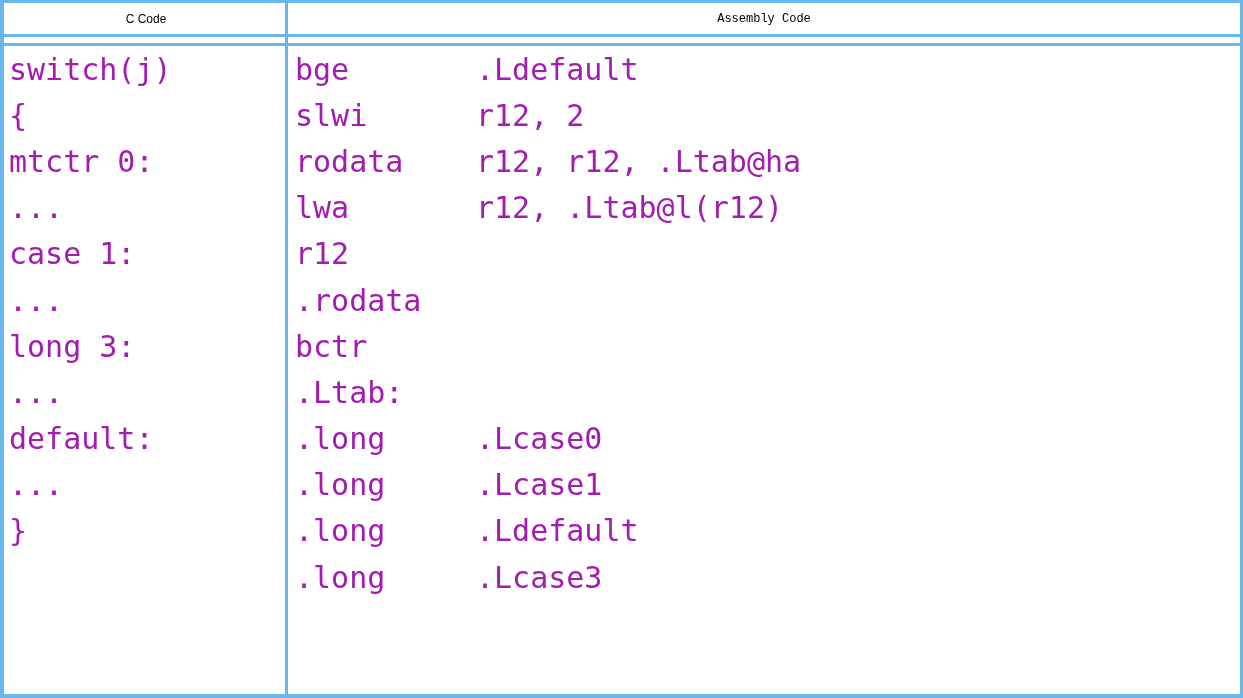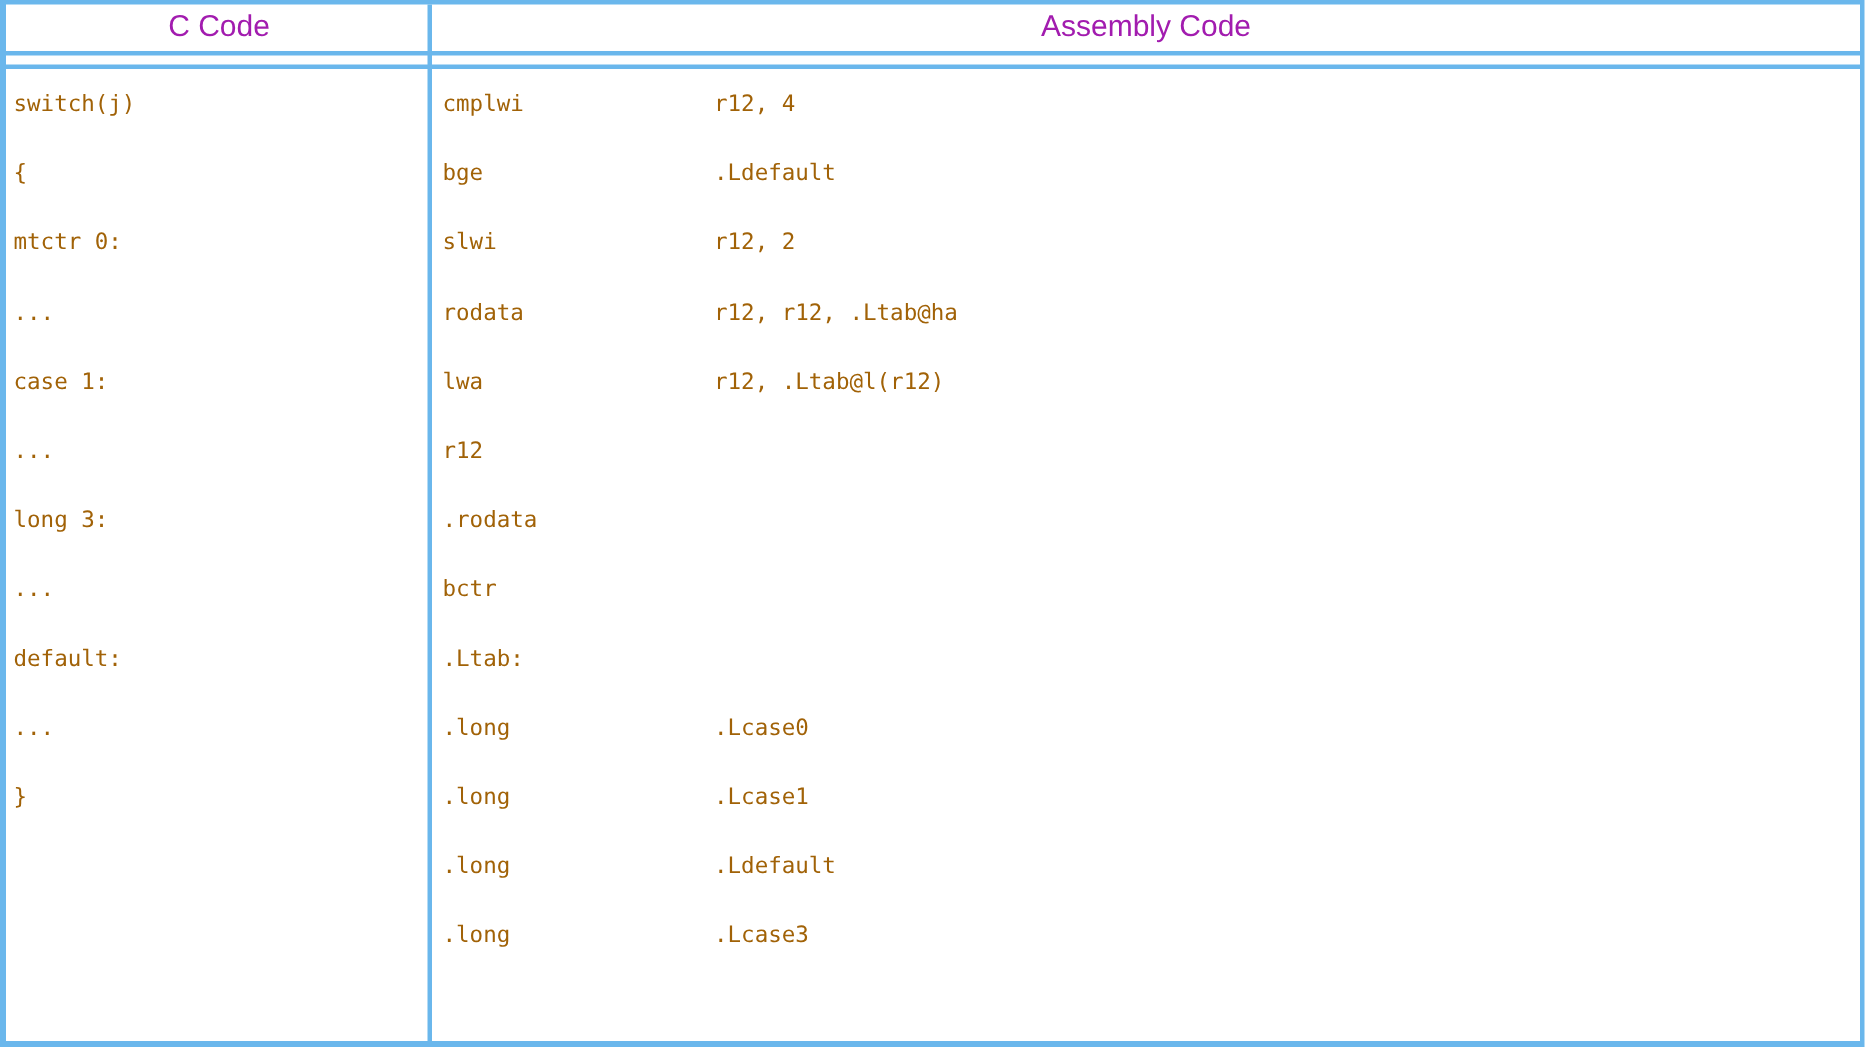--- a/index.html
+++ b/index.html
@@ -33,42 +33,42 @@
   }
   .header-row {
     display: flex;
     height: 31px;
   }
   .header-cell {
     display: flex;
     align-items: center;
     justify-content: center;
     font-family: "Liberation Sans", sans-serif;
-    font-size: 20px;
-    color: #a21caf;
+    font-size: 12px;
+    color: #000000;
   }
   .header-cell.c-col-head { width: 284px; }
-  .header-cell.asm-col-head { flex: 1; }
+  .header-cell.asm-col-head { flex: 1; font-family: Liberation Mono, monospace; }
   .header-separator {
     height: 12px;
     box-sizing: border-box;
     border-top: 3px solid #6ab7ec;
     border-bottom: 3px solid #6ab7ec;
     background: #ffffff;
     position: relative;
     z-index: 0;
   }
   .body-row {
     display: flex;
     height: 647px;
   }
   .code-col {
     font-family: "DejaVu Sans Mono", "Liberation Mono", monospace;
-    font-size: 15px;
-    color: #a16207;
+    font-size: 30px;
+    color: #a21caf;
     box-sizing: border-box;
   }
   .c-code-col {
     width: 284px;
     padding-left: 5px;
   }
   .asm-code-col {
     flex: 1;
     padding-left: 7px;
   }
@@ -112,24 +112,20 @@
       <div class="code-line">...</div>
       <div class="code-line">long 3:</div>
       <div class="code-line">...</div>
       <div class="code-line">default:</div>
       <div class="code-line">...</div>
       <div class="code-line">}</div>
     </div>
 
     <div class="code-col asm-code-col">
       <div class="code-line">
-        <span class="mnemonic">cmplwi</span>
-        <span class="operands">r12, 4</span>
-      </div>
-      <div class="code-line">
         <span class="mnemonic">bge</span>
         <span class="operands">.Ldefault</span>
       </div>
       <div class="code-line">
         <span class="mnemonic">slwi</span>
         <span class="operands">r12, 2</span>
       </div>
       <div class="code-line">
         <span class="mnemonic">rodata</span>
         <span class="operands">r12, r12, .Ltab@ha</span>

